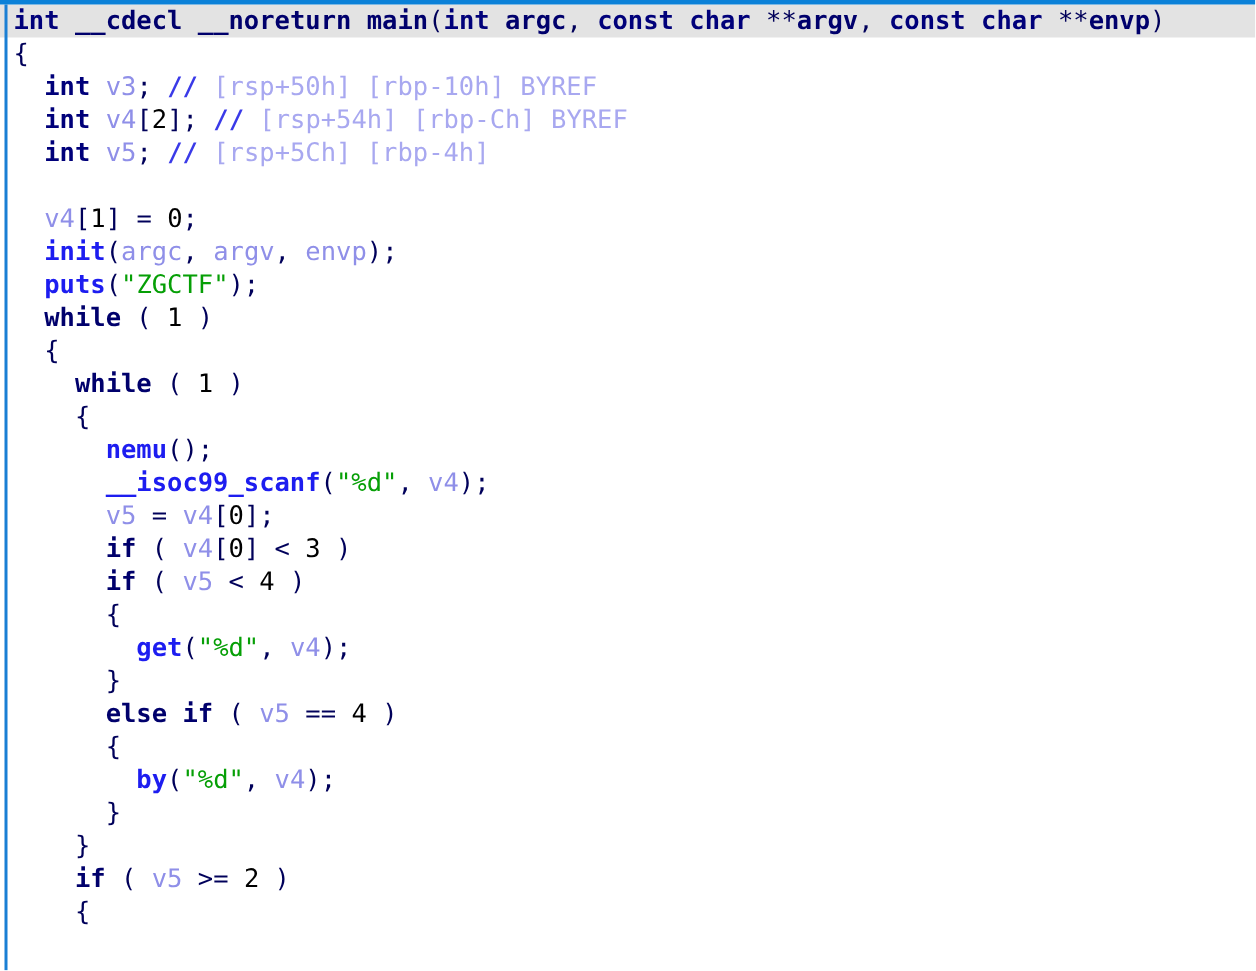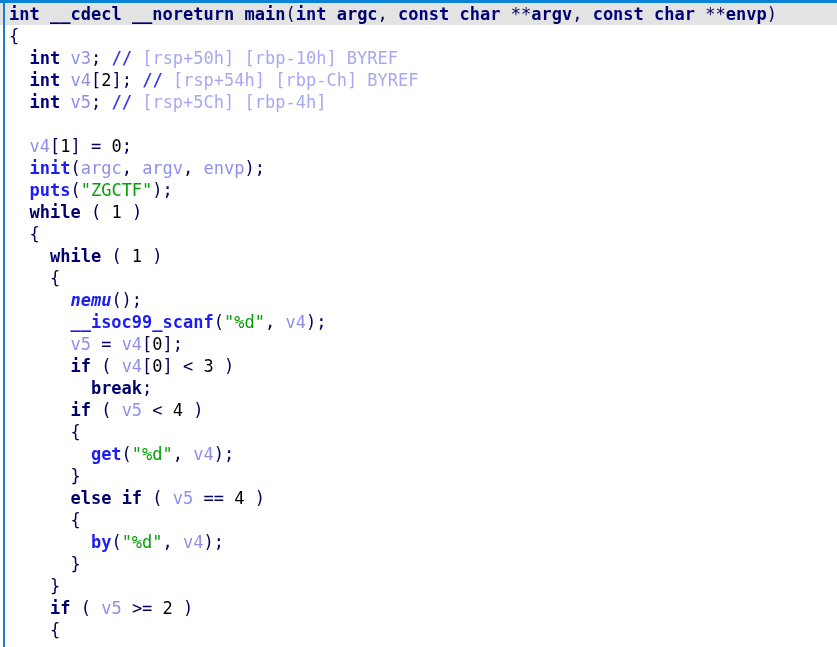--- a/index.html
+++ b/index.html
@@ -89,25 +89,24 @@
       <div class="code-line" style="height: 22px; line-height: 22px; font-size: 17px;"><span class="t-plain" style="color: rgb(0, 0, 0);">  </span><span class="t-type" style="color: rgb(0, 0, 122);">int</span><span class="t-plain" style="color: rgb(0, 0, 0);"> </span><span class="t-var" style="color: rgb(143, 143, 232);">v4</span><span class="t-punct" style="color: rgb(0, 0, 90);">[</span><span class="t-number" style="color: rgb(0, 0, 0);">2</span><span class="t-punct" style="color: rgb(0, 0, 90);">]</span><span class="t-punct" style="color: rgb(0, 0, 90);">;</span><span class="t-plain" style="color: rgb(0, 0, 0);"> </span><span class="t-commark" style="color: rgb(58, 58, 232);">//</span><span class="t-comment" style="color: rgb(168, 168, 240);"> [rsp+54h] [rbp-Ch] BYREF</span></div>
       <div class="code-line" style="height: 22px; line-height: 22px; font-size: 17px;"><span class="t-plain" style="color: rgb(0, 0, 0);">  </span><span class="t-type" style="color: rgb(0, 0, 122);">int</span><span class="t-plain" style="color: rgb(0, 0, 0);"> </span><span class="t-var" style="color: rgb(143, 143, 232);">v5</span><span class="t-punct" style="color: rgb(0, 0, 90);">;</span><span class="t-plain" style="color: rgb(0, 0, 0);"> </span><span class="t-commark" style="color: rgb(58, 58, 232);">//</span><span class="t-comment" style="color: rgb(168, 168, 240);"> [rsp+5Ch] [rbp-4h]</span></div>
       <div class="code-line" style="height: 22px; line-height: 22px; font-size: 17px;">&nbsp;</div>
       <div class="code-line" style="height: 22px; line-height: 22px; font-size: 17px;"><span class="t-plain" style="color: rgb(0, 0, 0);">  </span><span class="t-var" style="color: rgb(143, 143, 232);">v4</span><span class="t-punct" style="color: rgb(0, 0, 90);">[</span><span class="t-number" style="color: rgb(0, 0, 0);">1</span><span class="t-punct" style="color: rgb(0, 0, 90);">]</span><span class="t-punct" style="color: rgb(0, 0, 90);"> = </span><span class="t-number" style="color: rgb(0, 0, 0);">0</span><span class="t-punct" style="color: rgb(0, 0, 90);">;</span></div>
       <div class="code-line" style="height: 22px; line-height: 22px; font-size: 17px;"><span class="t-plain" style="color: rgb(0, 0, 0);">  </span><span class="t-func" style="color: rgb(29, 29, 240);">init</span><span class="t-punct" style="color: rgb(0, 0, 90);">(</span><span class="t-var" style="color: rgb(143, 143, 232);">argc</span><span class="t-punct" style="color: rgb(0, 0, 90);">, </span><span class="t-var" style="color: rgb(143, 143, 232);">argv</span><span class="t-punct" style="color: rgb(0, 0, 90);">, </span><span class="t-var" style="color: rgb(143, 143, 232);">envp</span><span class="t-punct" style="color: rgb(0, 0, 90);">);</span></div>
       <div class="code-line" style="height: 22px; line-height: 22px; font-size: 17px;"><span class="t-plain" style="color: rgb(0, 0, 0);">  </span><span class="t-func" style="color: rgb(29, 29, 240);">puts</span><span class="t-punct" style="color: rgb(0, 0, 90);">(</span><span class="t-string" style="color: rgb(6, 159, 6);">"ZGCTF"</span><span class="t-punct" style="color: rgb(0, 0, 90);">);</span></div>
       <div class="code-line" style="height: 22px; line-height: 22px; font-size: 17px;"><span class="t-plain" style="color: rgb(0, 0, 0);">  </span><span class="t-keyword" style="color: rgb(0, 0, 108);">while</span><span class="t-punct" style="color: rgb(0, 0, 90);"> ( </span><span class="t-number" style="color: rgb(0, 0, 0);">1</span><span class="t-punct" style="color: rgb(0, 0, 90);"> )</span></div>
       <div class="code-line" style="height: 22px; line-height: 22px; font-size: 17px;"><span class="t-plain" style="color: rgb(0, 0, 0);">  </span><span class="t-brace" style="color: rgb(0, 0, 90);">{</span></div>
       <div class="code-line" style="height: 22px; line-height: 22px; font-size: 17px;"><span class="t-plain" style="color: rgb(0, 0, 0);">    </span><span class="t-keyword" style="color: rgb(0, 0, 108);">while</span><span class="t-punct" style="color: rgb(0, 0, 90);"> ( </span><span class="t-number" style="color: rgb(0, 0, 0);">1</span><span class="t-punct" style="color: rgb(0, 0, 90);"> )</span></div>
       <div class="code-line" style="height: 22px; line-height: 22px; font-size: 17px;"><span class="t-plain" style="color: rgb(0, 0, 0);">    </span><span class="t-brace" style="color: rgb(0, 0, 90);">{</span></div>
-      <div class="code-line" style="height: 22px; line-height: 22px; font-size: 17px;"><span class="t-plain" style="color: rgb(0, 0, 0);">      </span><span class="t-func" style="color: rgb(29, 29, 240); font-style: italic;">nemu</span><span class="t-punct" style="color: rgb(0, 0, 90);">();</span></div>
+      <div class="code-line" style="height: 22px; line-height: 22px; font-size: 17px;"><span class="t-plain" style="color: rgb(0, 0, 0);">      </span><span class="t-func" style="color: rgb(29, 29, 240);">nemu</span><span class="t-punct" style="color: rgb(0, 0, 90);">();</span></div>
       <div class="code-line" style="height: 22px; line-height: 22px; font-size: 17px;"><span class="t-plain" style="color: rgb(0, 0, 0);">      </span><span class="t-func" style="color: rgb(29, 29, 240);">__isoc99_scanf</span><span class="t-punct" style="color: rgb(0, 0, 90);">(</span><span class="t-string" style="color: rgb(6, 159, 6);">"%d"</span><span class="t-punct" style="color: rgb(0, 0, 90);">, </span><span class="t-var" style="color: rgb(143, 143, 232);">v4</span><span class="t-punct" style="color: rgb(0, 0, 90);">);</span></div>
       <div class="code-line" style="height: 22px; line-height: 22px; font-size: 17px;"><span class="t-plain" style="color: rgb(0, 0, 0);">      </span><span class="t-var" style="color: rgb(143, 143, 232);">v5</span><span class="t-punct" style="color: rgb(0, 0, 90);"> = </span><span class="t-var" style="color: rgb(143, 143, 232);">v4</span><span class="t-punct" style="color: rgb(0, 0, 90);">[</span><span class="t-number" style="color: rgb(0, 0, 0);">0</span><span class="t-punct" style="color: rgb(0, 0, 90);">];</span></div>
       <div class="code-line" style="height: 22px; line-height: 22px; font-size: 17px;"><span class="t-plain" style="color: rgb(0, 0, 0);">      </span><span class="t-keyword" style="color: rgb(0, 0, 108);">if</span><span class="t-punct" style="color: rgb(0, 0, 90);"> ( </span><span class="t-var" style="color: rgb(143, 143, 232);">v4</span><span class="t-punct" style="color: rgb(0, 0, 90);">[</span><span class="t-number" style="color: rgb(0, 0, 0);">0</span><span class="t-punct" style="color: rgb(0, 0, 90);">] &lt; </span><span class="t-number" style="color: rgb(0, 0, 0);">3</span><span class="t-punct" style="color: rgb(0, 0, 90);"> )</span></div>
-      <div class="code-line" style="height: 22px; line-height: 22px; font-size: 17px;"><span class="t-plain" style="color: rgb(0, 0, 0);">        </span><span class="t-keyword" style="color: rgb(0, 0, 108);">break</span><span class="t-punct" style="color: rgb(0, 0, 90);">;</span></div>
       <div class="code-line" style="height: 22px; line-height: 22px; font-size: 17px;"><span class="t-plain" style="color: rgb(0, 0, 0);">      </span><span class="t-keyword" style="color: rgb(0, 0, 108);">if</span><span class="t-punct" style="color: rgb(0, 0, 90);"> ( </span><span class="t-var" style="color: rgb(143, 143, 232);">v5</span><span class="t-punct" style="color: rgb(0, 0, 90);"> &lt; </span><span class="t-number" style="color: rgb(0, 0, 0);">4</span><span class="t-punct" style="color: rgb(0, 0, 90);"> )</span></div>
       <div class="code-line" style="height: 22px; line-height: 22px; font-size: 17px;"><span class="t-plain" style="color: rgb(0, 0, 0);">      </span><span class="t-brace" style="color: rgb(0, 0, 90);">{</span></div>
       <div class="code-line" style="height: 22px; line-height: 22px; font-size: 17px;"><span class="t-plain" style="color: rgb(0, 0, 0);">        </span><span class="t-func" style="color: rgb(29, 29, 240);">get</span><span class="t-punct" style="color: rgb(0, 0, 90);">(</span><span class="t-string" style="color: rgb(6, 159, 6);">"%d"</span><span class="t-punct" style="color: rgb(0, 0, 90);">, </span><span class="t-var" style="color: rgb(143, 143, 232);">v4</span><span class="t-punct" style="color: rgb(0, 0, 90);">);</span></div>
       <div class="code-line" style="height: 22px; line-height: 22px; font-size: 17px;"><span class="t-plain" style="color: rgb(0, 0, 0);">      </span><span class="t-brace" style="color: rgb(0, 0, 90);">}</span></div>
       <div class="code-line" style="height: 22px; line-height: 22px; font-size: 17px;"><span class="t-plain" style="color: rgb(0, 0, 0);">      </span><span class="t-keyword" style="color: rgb(0, 0, 108);">else</span><span class="t-plain" style="color: rgb(0, 0, 0);"> </span><span class="t-keyword" style="color: rgb(0, 0, 108);">if</span><span class="t-punct" style="color: rgb(0, 0, 90);"> ( </span><span class="t-var" style="color: rgb(143, 143, 232);">v5</span><span class="t-punct" style="color: rgb(0, 0, 90);"> == </span><span class="t-number" style="color: rgb(0, 0, 0);">4</span><span class="t-punct" style="color: rgb(0, 0, 90);"> )</span></div>
       <div class="code-line" style="height: 22px; line-height: 22px; font-size: 17px;"><span class="t-plain" style="color: rgb(0, 0, 0);">      </span><span class="t-brace" style="color: rgb(0, 0, 90);">{</span></div>
       <div class="code-line" style="height: 22px; line-height: 22px; font-size: 17px;"><span class="t-plain" style="color: rgb(0, 0, 0);">        </span><span class="t-func" style="color: rgb(29, 29, 240);">by</span><span class="t-punct" style="color: rgb(0, 0, 90);">(</span><span class="t-string" style="color: rgb(6, 159, 6);">"%d"</span><span class="t-punct" style="color: rgb(0, 0, 90);">, </span><span class="t-var" style="color: rgb(143, 143, 232);">v4</span><span class="t-punct" style="color: rgb(0, 0, 90);">);</span></div>
       <div class="code-line" style="height: 22px; line-height: 22px; font-size: 17px;"><span class="t-plain" style="color: rgb(0, 0, 0);">      </span><span class="t-brace" style="color: rgb(0, 0, 90);">}</span></div>
       <div class="code-line" style="height: 22px; line-height: 22px; font-size: 17px;"><span class="t-plain" style="color: rgb(0, 0, 0);">    </span><span class="t-brace" style="color: rgb(0, 0, 90);">}</span></div>
       <div class="code-line" style="height: 22px; line-height: 22px; font-size: 17px;"><span class="t-plain" style="color: rgb(0, 0, 0);">    </span><span class="t-keyword" style="color: rgb(0, 0, 108);">if</span><span class="t-punct" style="color: rgb(0, 0, 90);"> ( </span><span class="t-var" style="color: rgb(143, 143, 232);">v5</span><span class="t-punct" style="color: rgb(0, 0, 90);"> &gt;= </span><span class="t-number" style="color: rgb(0, 0, 0);">2</span><span class="t-punct" style="color: rgb(0, 0, 90);"> )</span></div>

